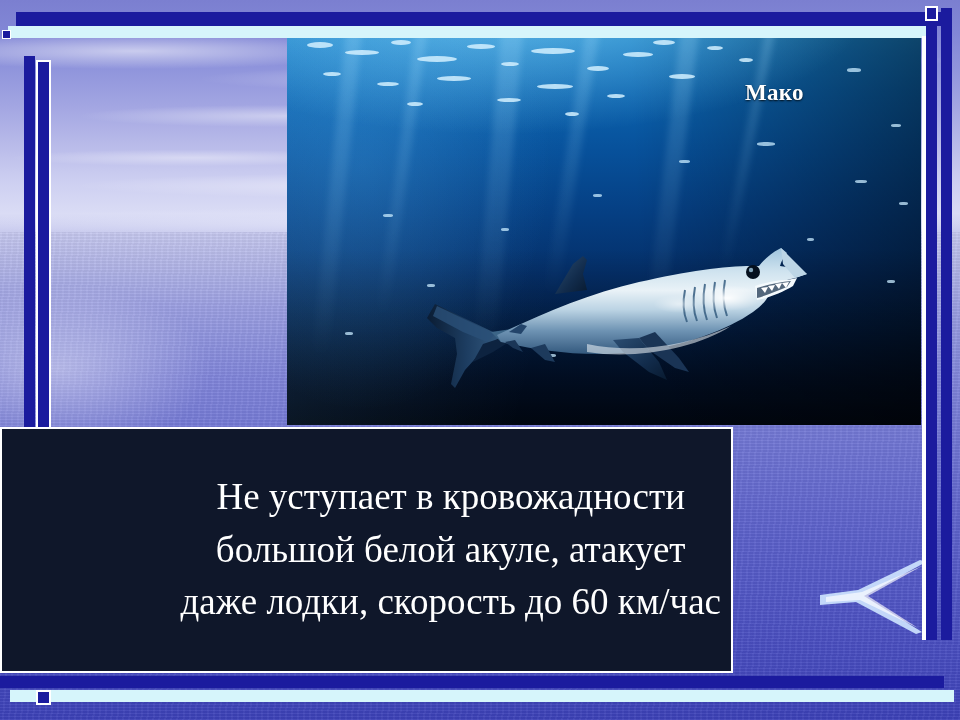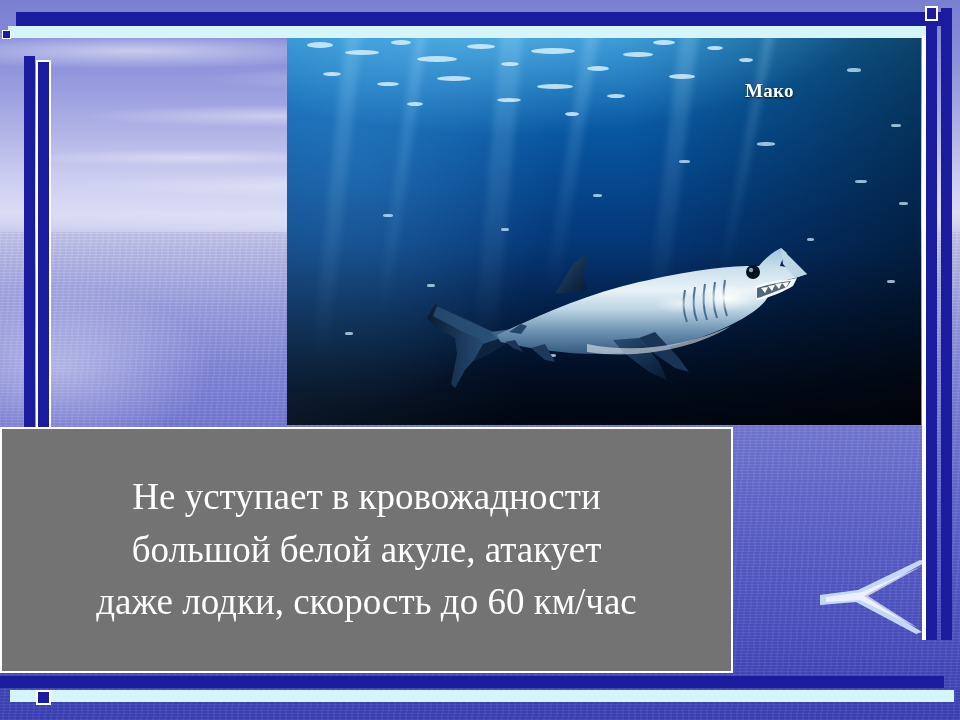--- a/index.html
+++ b/index.html
@@ -167,37 +167,37 @@
     border-radius: 40%;
     filter: blur(.4px);
   }
 
   .photo-label {
     position: absolute;
     left: 745px; top: 80px;
     color: #ffffff;
     font-family: "Liberation Serif", serif;
     font-weight: bold;
-    font-size: 19px;
+    font-size: 23px;
     letter-spacing: .3px;
     text-shadow: 0 1px 2px rgba(0,0,0,.8);
     z-index: 30;
   }
 
   
   .caption-box {
     position: absolute;
     left: 0px; top: 427px;
     width: 733px; height: 246px;
-    background: #737373;
+    background: #0f172a;
     border: 2px solid #ffffff;
     box-sizing: border-box;
     display: flex;
     align-items: center;
-    justify-content: center;
+    justify-content: flex-end;
     z-index: 25;
   }
   .caption-text {
     color: #ffffff;
     font-family: "Liberation Serif", serif;
     font-size: 37px;
     line-height: 1.42;
     text-align: center;
     padding: 0 10px;
     white-space: pre-line;

